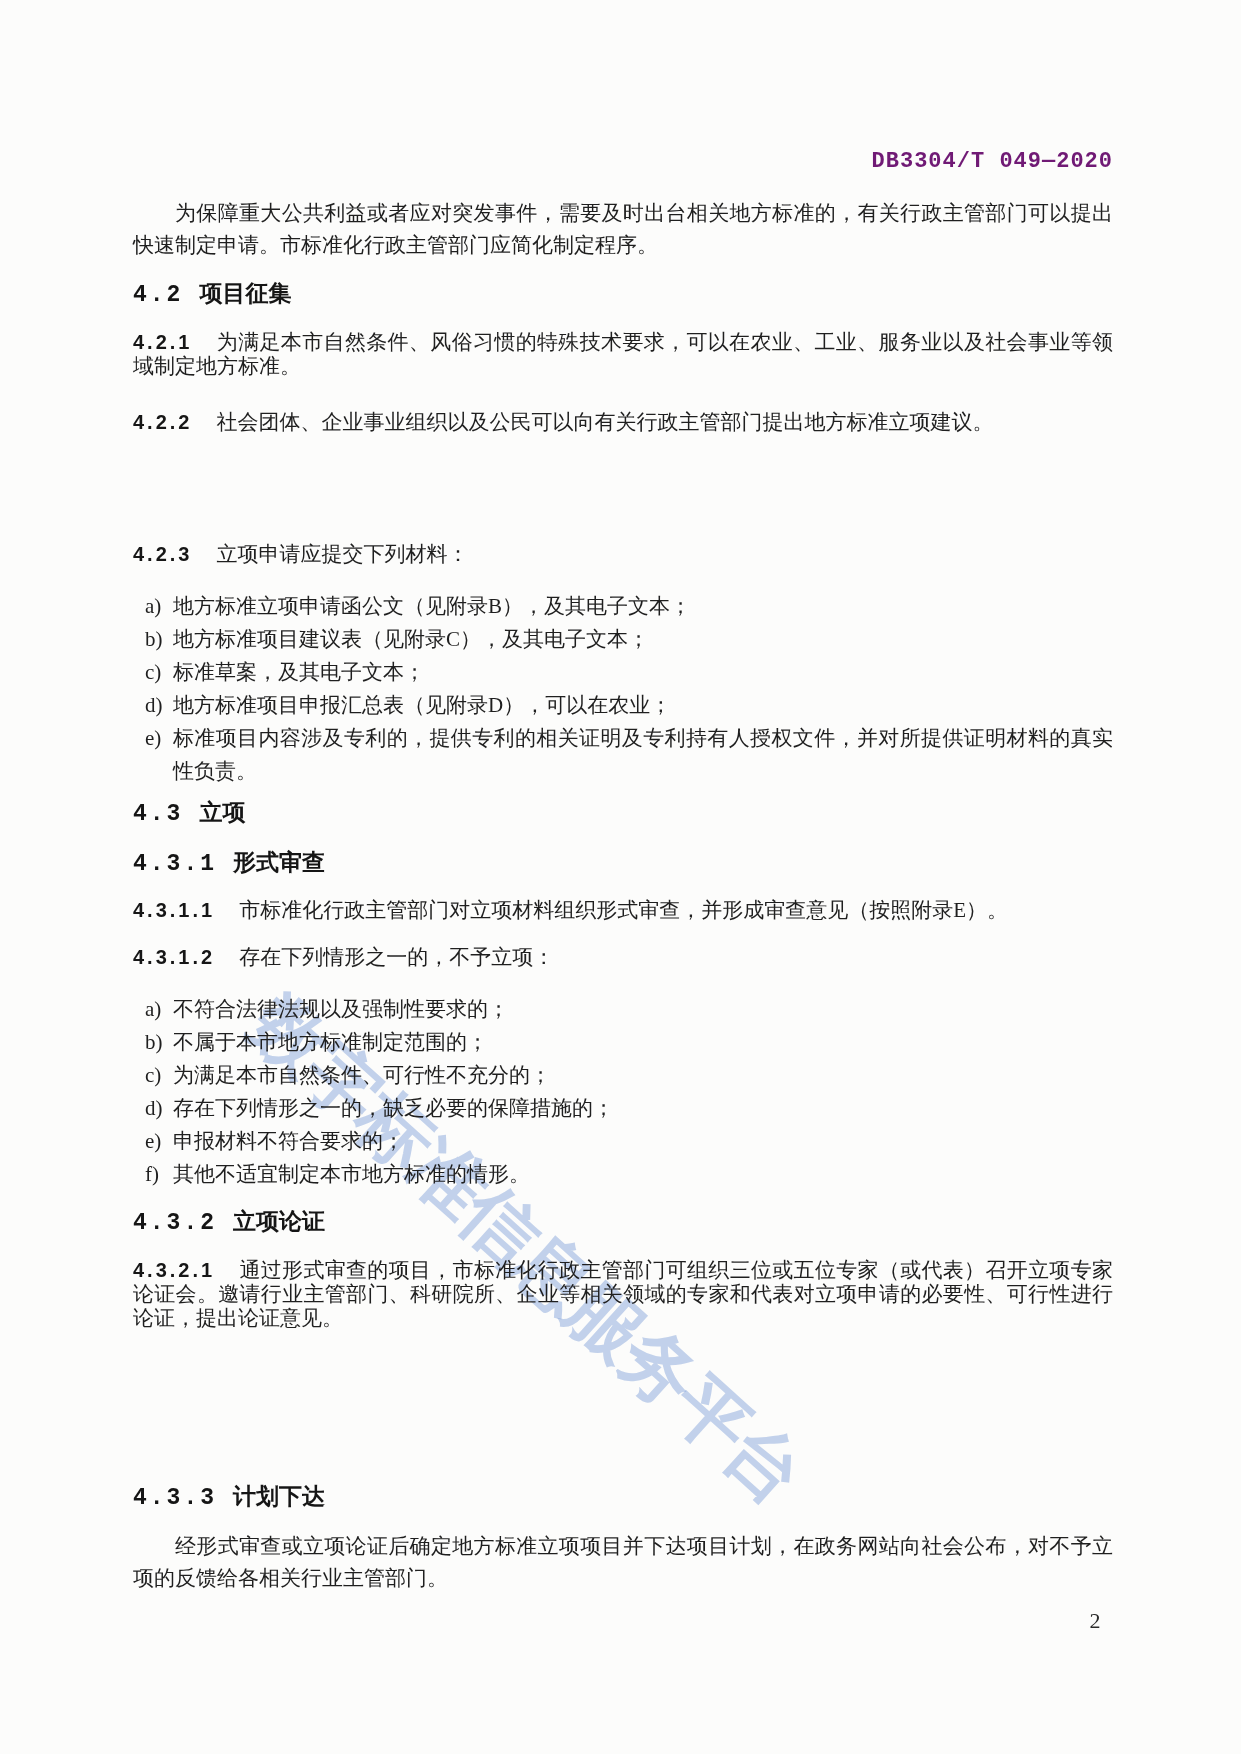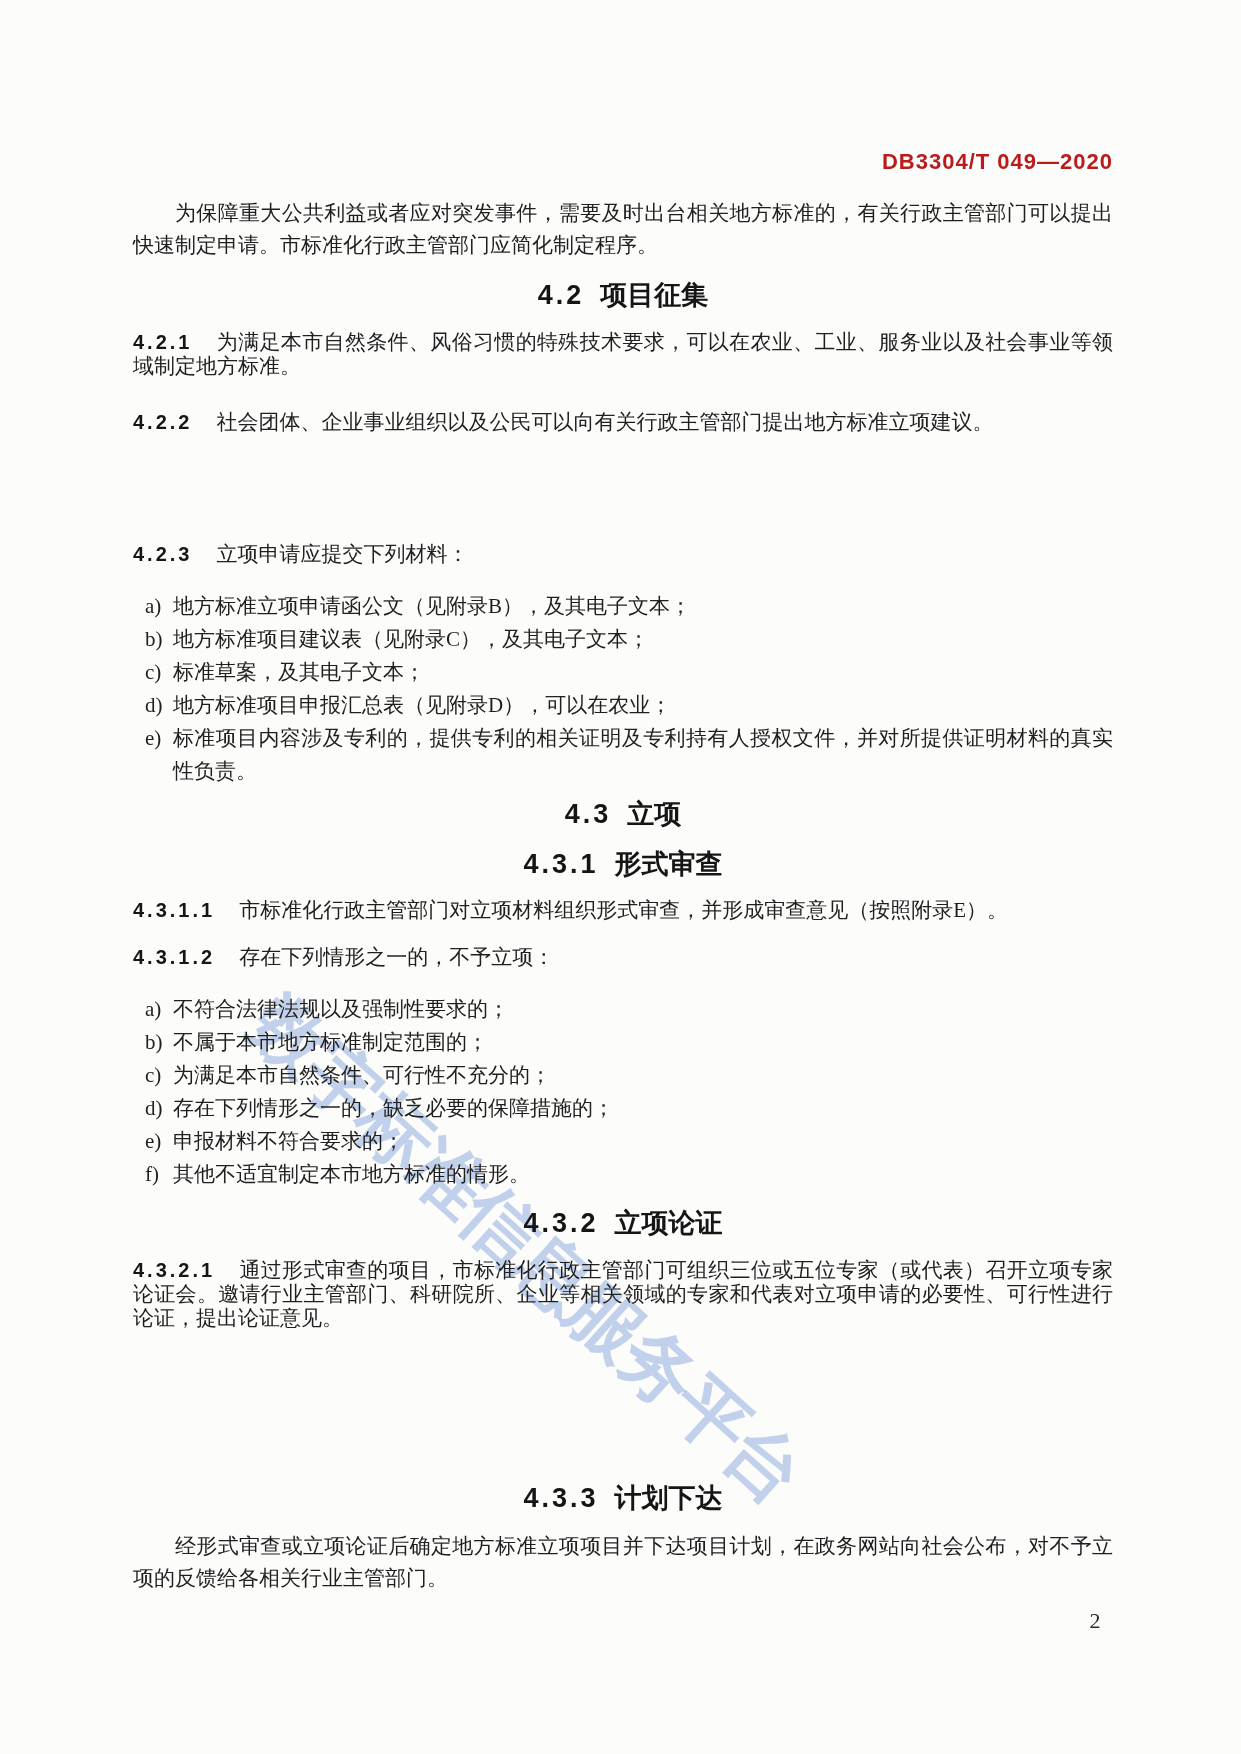--- a/index.html
+++ b/index.html
@@ -7,30 +7,30 @@
     position:relative;
     width:1241px;height:1754px;
     background:#fcfcfb;
     overflow:hidden;
     font-family:"Liberation Serif","DejaVu Serif",serif;
     color:#1f1f1f;
   }
   .blk{position:absolute;left:133px;width:980px;z-index:2;}
   .doc-header{
     top:149px;text-align:right;
-    font-family:Liberation Sans, sans-serif;
-    font-weight:600;font-size:22px;letter-spacing:1px;color:#b91c1c;
+    font-family:Liberation Mono, monospace;
+    font-weight:600;font-size:22px;letter-spacing:1px;color:#701a75;
   }
   .para{
     font-size:21px;line-height:32px;text-align:justify;
     text-indent:2em;color:#1f1f1f;
   }
   .heading{
-    font-family:Liberation Sans, sans-serif;
-    font-weight:700;font-size:27px;line-height:24px;color:#151515;text-align:center;
+    font-family:Liberation Mono, monospace;
+    font-weight:700;font-size:23px;line-height:24px;color:#151515;
   }
   .heading .h-num{letter-spacing:3px;margin-right:16px;}
   .clause{
     font-size:21px;line-height:24px;text-align:justify;color:#1f1f1f;
   }
   .clause .c-num{
     font-family:"Liberation Sans","DejaVu Sans",sans-serif;
     font-weight:600;font-size:20px;letter-spacing:3px;margin-right:24px;
     white-space:nowrap;color:#161616;
   }

